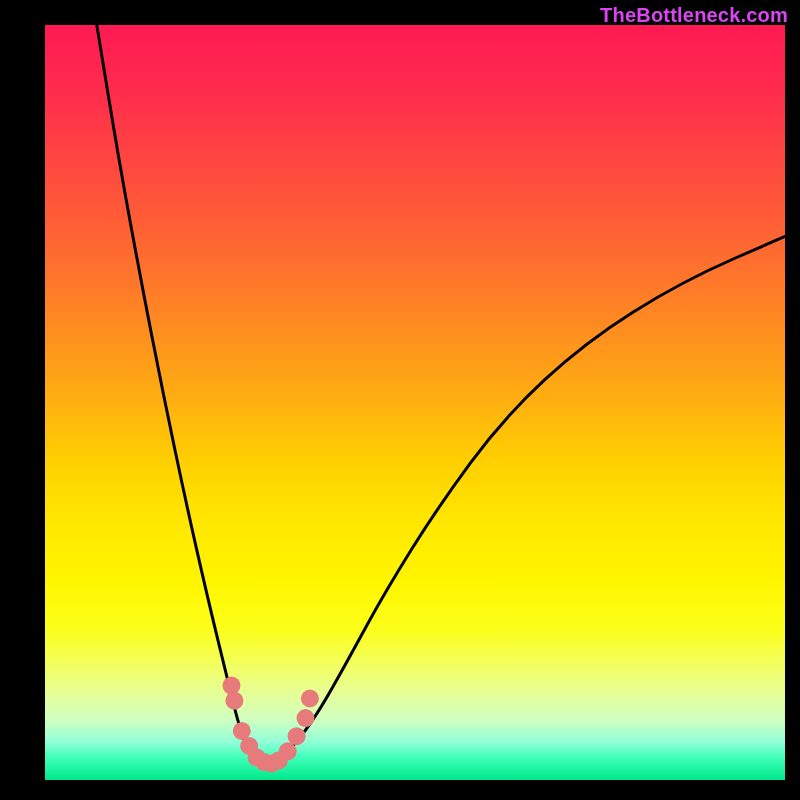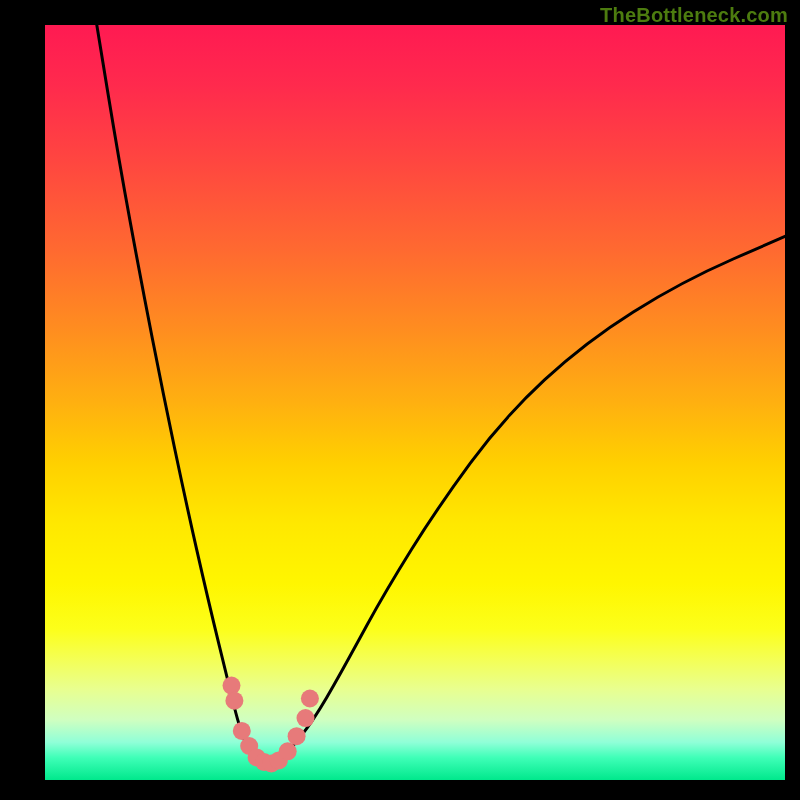--- a/index.html
+++ b/index.html
@@ -48,21 +48,21 @@
       #00e88c 100%
     );
   }
   .watermark {
     position: absolute;
     top: 4px;
     right: 12px;
     font-family: Arial, Helvetica, sans-serif;
     font-size: 20px;
     font-weight: 600;
-    color: #4d7c0f;
+    color: #d946ef;
     letter-spacing: 0.2px;
   }
   svg.curve {
     position: absolute;
     inset: 0;
     width: 100%;
     height: 100%;
   }
 </style>
 </head>

